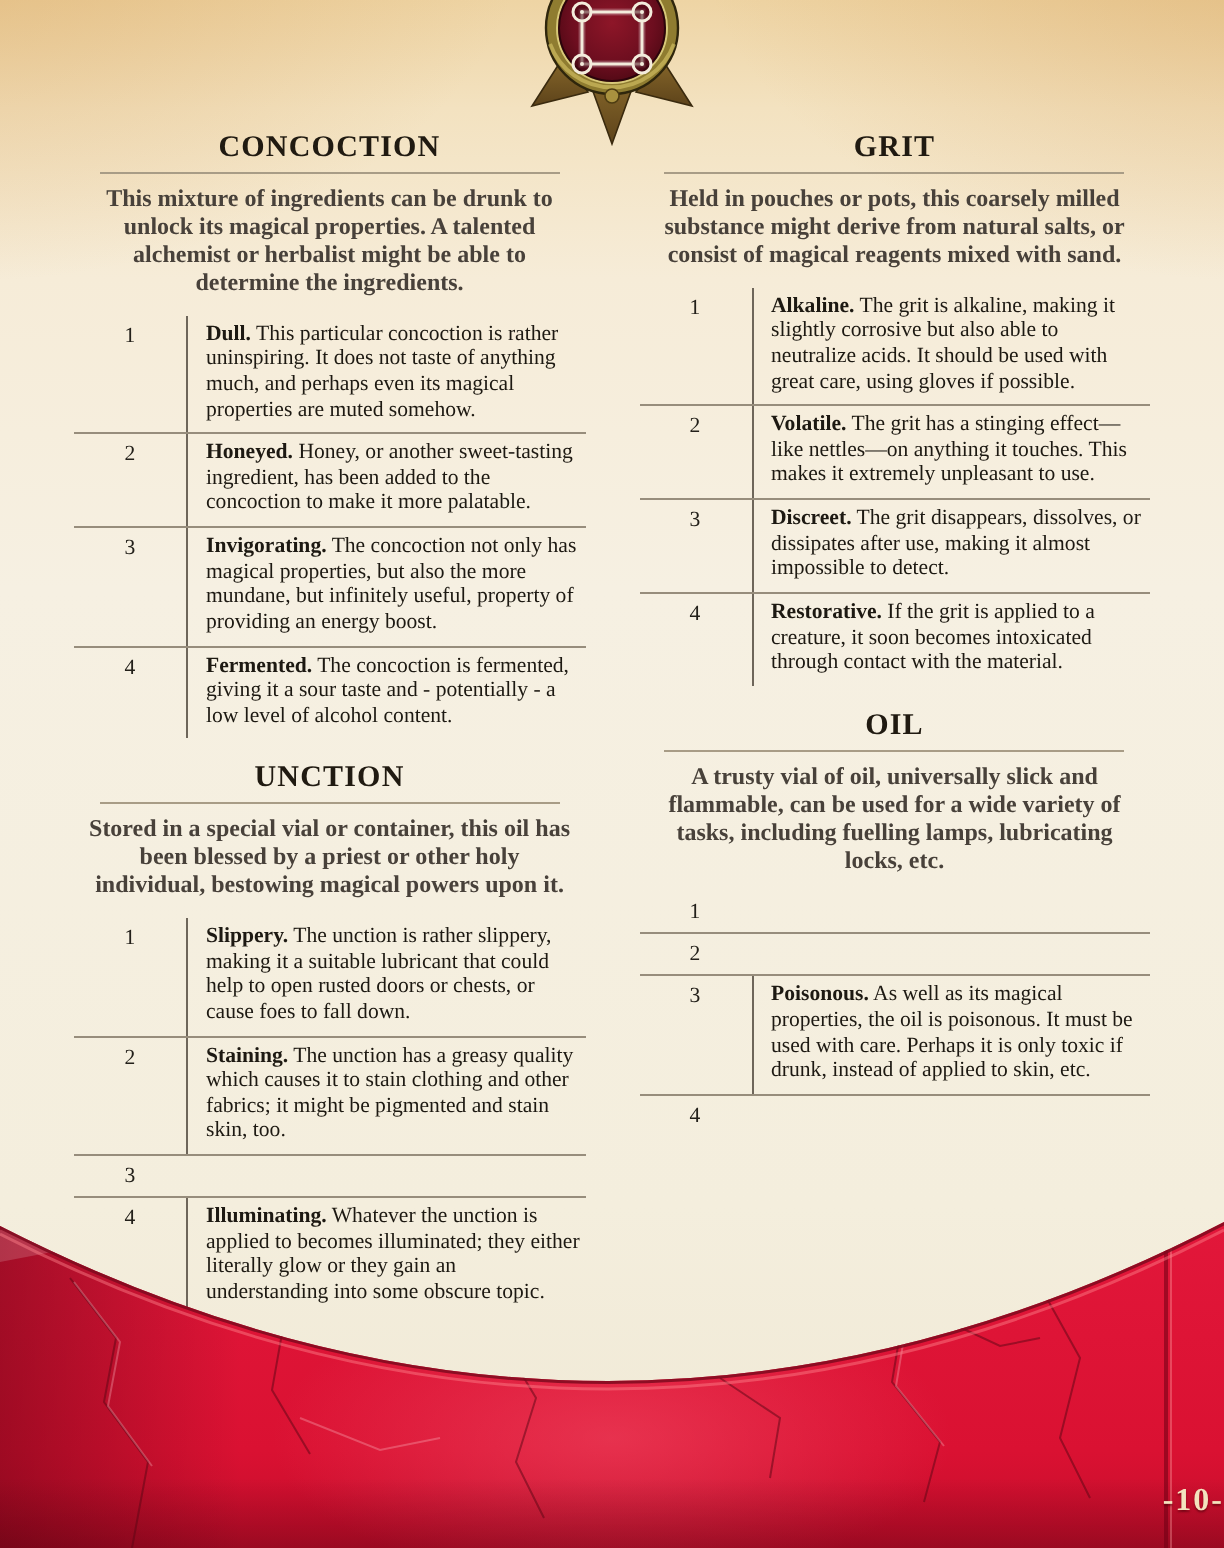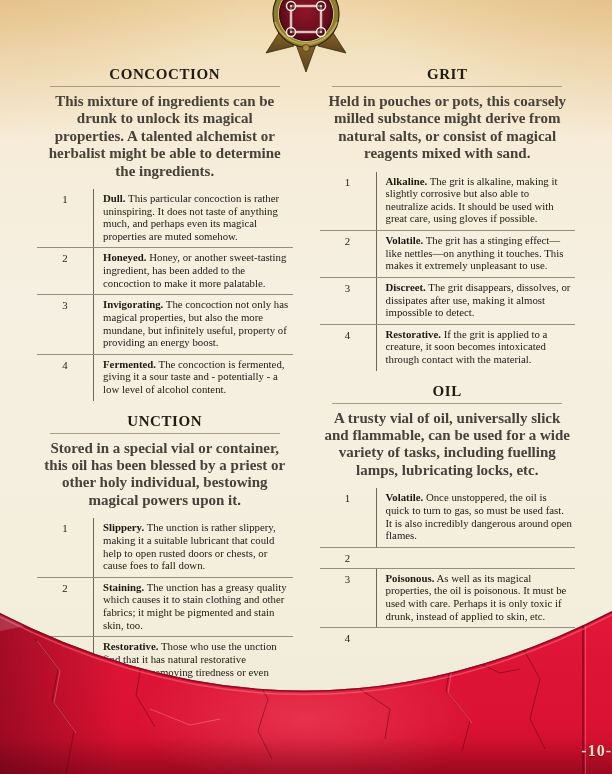--- a/index.html
+++ b/index.html
@@ -19,21 +19,21 @@
   .columns{position:absolute;top:66px;left:37px;right:37px;display:flex;gap:27px;}
   .col{flex:1;min-width:0;}
   .section{margin-bottom:12px;}
   .section-title{
     margin:0;text-align:center;font-size:15px;font-weight:bold;color:#201a11;
     letter-spacing:0.6px;padding-bottom:3px;
   }
   .title-rule{border-bottom:1px solid #a89c86;width:90%;margin:0 auto 6px auto;height:0;}
   .intro{
     margin:5px 4px 9px 4px;text-align:center;font-weight:bold;
-    font-size:15px;line-height:1.16;color:#48413a;
+    font-size:12px;line-height:1.16;color:#48413a;
   }
   .d-table{margin-top:8px;}
   .t-row{display:flex;border-top:1px solid #978d7c;}
   .t-row:first-child{border-top:none;}
   .row-num{width:56px;flex:none;text-align:center;font-size:10.8px;padding:4px 0 4px 0;color:#23201a;}
   .row-text{
     flex:1;border-left:1px solid #6e665a;padding:3px 2px 5px 9px;
     font-size:10.8px;line-height:1.17;color:#1d1912;
   }
   .kw{font-weight:bold;}
@@ -129,21 +129,20 @@
           <div class="t-row">
             <div class="row-num">1</div>
             <div class="row-text"><b class="kw">Slippery.</b> <span>The unction is rather slippery, making it a suitable lubricant that could help to open rusted doors or chests, or cause foes to fall down.</span></div>
           </div>
           <div class="t-row">
             <div class="row-num">2</div>
             <div class="row-text"><b class="kw">Staining.</b> <span>The unction has a greasy quality which causes it to stain clothing and other fabrics; it might be pigmented and stain skin, too.</span></div>
           </div>
           <div class="t-row">
             <div class="row-num">3</div>
-            <div class="row-text"><b class="kw">Restorative.</b> <span>Those who use the unction find that it has natural restorative properties, removing tiredness or even disease.</span></div>
           </div>
           <div class="t-row">
             <div class="row-num">4</div>
             <div class="row-text"><b class="kw">Illuminating.</b> <span>Whatever the unction is applied to becomes illuminated; they either literally glow or they gain an understanding into some obscure topic.</span></div>
           </div>
         </div>
       </section>
     </div>
 
     <div class="col">
@@ -172,21 +171,20 @@
         </div>
       </section>
 
       <section class="section">
         <h2 class="section-title">OIL</h2>
         <div class="title-rule"></div>
         <p class="intro">A trusty vial of oil, universally slick and flammable, can be used for a wide variety of tasks, including fuelling lamps, lubricating locks, etc.</p>
         <div class="d-table">
           <div class="t-row">
             <div class="row-num">1</div>
-            <div class="row-text"><b class="kw">Volatile.</b> <span>Once unstoppered, the oil is quick to turn to gas, so must be used fast. It is also incredibly dangerous around open flames.</span></div>
           </div>
           <div class="t-row">
             <div class="row-num">2</div>
           </div>
           <div class="t-row">
             <div class="row-num">3</div>
             <div class="row-text"><b class="kw">Poisonous.</b> <span>As well as its magical properties, the oil is poisonous. It must be used with care. Perhaps it is only toxic if drunk, instead of applied to skin, etc.</span></div>
           </div>
           <div class="t-row">
             <div class="row-num">4</div>

